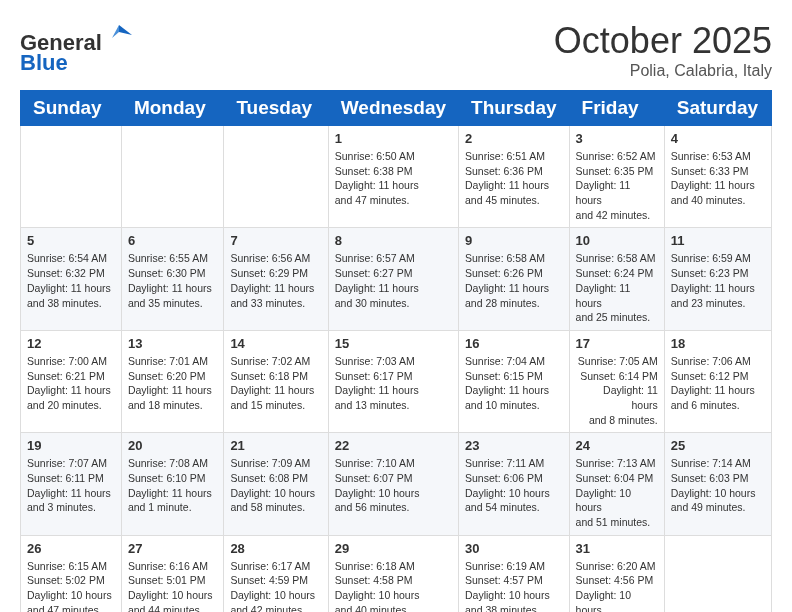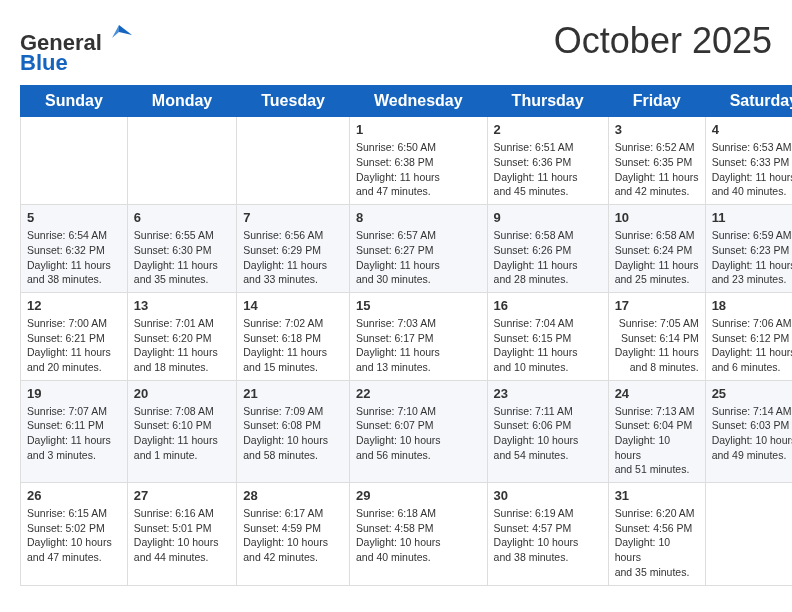--- a/index.html
+++ b/index.html
@@ -46,22 +46,22 @@
     }
     .calendar {
       width: 100%;
       border-collapse: collapse;
       border: 1px solid #ccc;
     }
     .calendar th {
       background-color: #1565c0;
       color: #fff;
       text-align: left;
-      padding: 6px 24px;
-      font-size: 16px;
+      padding: 6px 12px;
+      font-size: 19px;
       border: 1px solid #1565c0;
     }
     .calendar td {
       vertical-align: top;
       padding: 5px 6px;
       font-size: 11px;
       color: #333;
       border: 1px solid #ddd;
       width: 108px;
       min-height: 80px;
@@ -103,20 +103,21 @@
             </svg>
         </div>
       </div>
       <div class="logo-text" style="margin-top:-4px;">
         <span class="logo-blue">Blue</span>
       </div>
     </div>
   </div>
   <div class="title-block">
     <div class="month-title">October 2025</div>
+    <div class="location">Polia, Calabria, Italy</div>
   </div>
 </div>
 
 <table class="calendar">
   <thead>
     <tr>
     <th>Sunday</th>
         <th>Monday</th>
         <th>Tuesday</th>
         <th>Wednesday</th>

